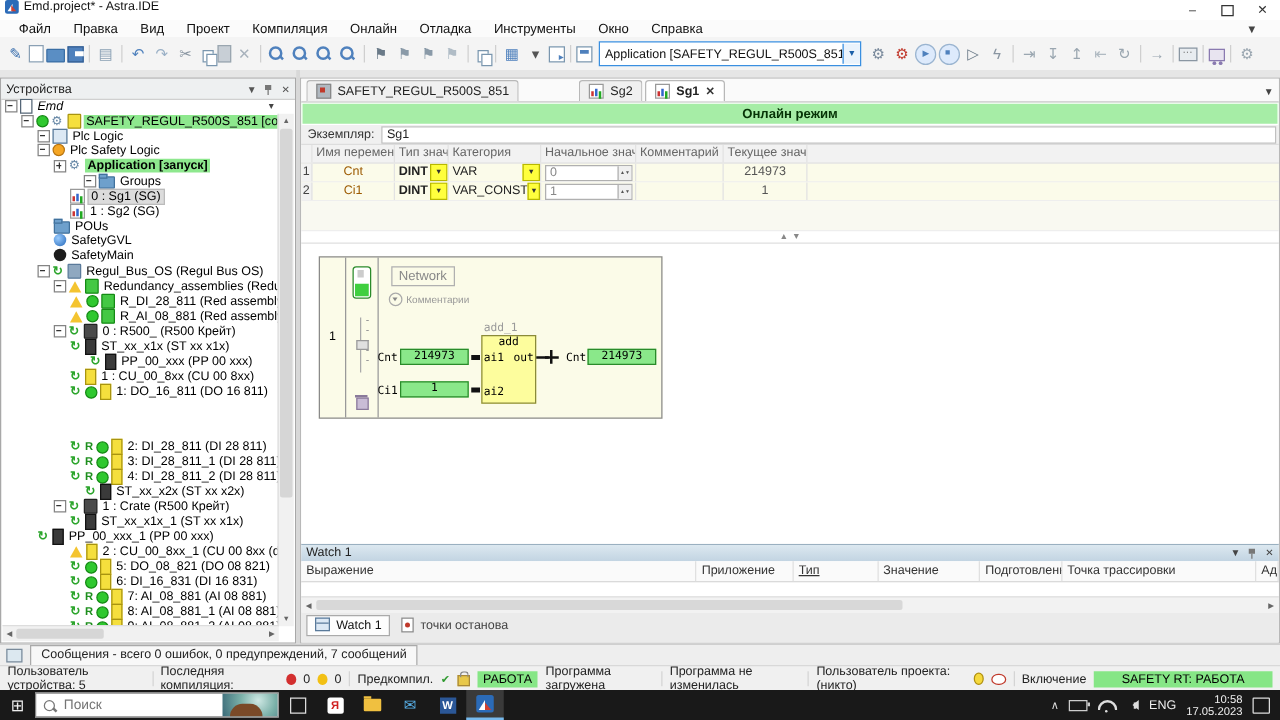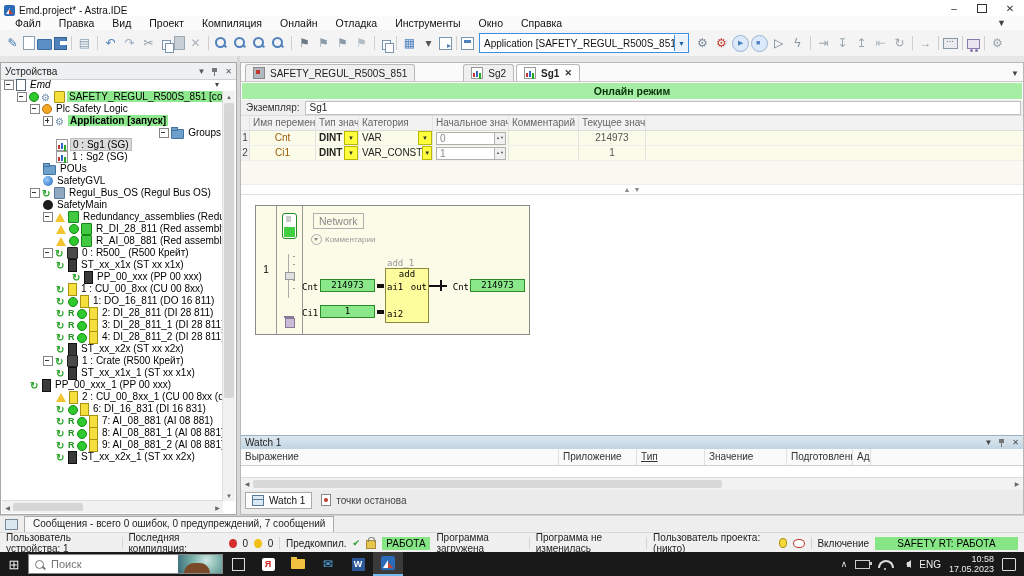--- a/index.html
+++ b/index.html
@@ -1,21 +1,21 @@
 <!DOCTYPE html>
 <html><head>
 <meta charset="utf-8">
 <style>
   html,body{margin:0;padding:0}
   .screen{position:relative;width:1024px;height:576px;overflow:hidden;background:#e6e6e6;
     font-family:"Liberation Sans",sans-serif;font-size:10px;color:#222}
   .band{position:absolute;left:0;right:0}
 
   
-  .titlebar{top:0;height:16px;background:#fff;display:flex;align-items:flex-end;padding-left:4px;border-bottom:1px solid #eee}
+  .titlebar{top:0;height:16px;background:#fff;display:flex;align-items:flex-start;padding-left:4px;border-bottom:1px solid #eee}
   .appic{width:11px;height:11px;background:#2b6bb8;border-radius:2px;position:relative;margin-right:4px}
   .appic::before{content:'';position:absolute;left:2px;bottom:2px;border-left:4px solid transparent;border-right:0;border-bottom:6px solid #fff}
   .appic::after{content:'';position:absolute;right:2px;bottom:2px;border-right:4px solid transparent;border-bottom:5px solid #d04030}
   .wtitle{font-size:10px;color:#111}
   .wbtns{margin-left:auto;display:flex}
   .wbtn{width:28px;height:16px;display:flex;align-items:center;justify-content:center;color:#333;font-size:10px}
   .maxglyph{width:8px;height:7px;border:1px solid #333}
 
   
   .menubar{top:16px;height:14px;background:#fbfbfb;display:flex;align-items:center;padding-left:6px;border-bottom:1px solid #eee}
@@ -361,58 +361,61 @@
       <div class="tree">
 
           <div class="trow italic root" style="padding-left: 2px;">
             <span><span class="ic exp-minus"></span><span class="ic i-proj"></span></span><span class="tlabel">Emd</span>
           </div>
 
           <div class="trow sel-green" style="padding-left: 15px;">
             <span><span class="ic exp-minus"></span><span class="ic i-dot-green"></span><span class="ic i-gear"></span><span class="ic i-dev-yellow"></span></span><span class="tlabel">SAFETY_REGUL_R500S_851 [соединен] (SAFETY REGUL R500S 851)</span>
           </div>
 
+          <div class="trow" style="padding-left: 28px;">
+            <span><span class="ic exp-minus"></span><span class="ic i-plc"></span></span><span class="tlabel">Plc Logic</span>
+          </div>
 
           <div class="trow" style="padding-left: 28px;">
             <span><span class="ic exp-minus"></span><span class="ic i-dot-orange"></span></span><span class="tlabel">Plc Safety Logic</span>
           </div>
 
           <div class="trow sel-green bold" style="padding-left: 41px;">
             <span><span class="ic exp-plus"></span><span class="ic i-gear"></span></span><span class="tlabel">Application [запуск]</span>
           </div>
 
-          <div class="trow" style="padding-left: 65px; text-align: right;">
+          <div class="trow" style="padding-left: 65px;">
             <span><span class="ic exp-minus"></span><span class="ic i-folder"></span></span><span class="tlabel">Groups</span>
           </div>
 
           <div class="trow sel-gray" style="padding-left: 54px;">
             <span><span class="ic i-chart"></span></span><span class="tlabel">0 : Sg1 (SG)</span>
           </div>
 
           <div class="trow" style="padding-left: 54px;">
             <span><span class="ic i-chart"></span></span><span class="tlabel">1 : Sg2 (SG)</span>
           </div>
 
           <div class="trow" style="padding-left: 41px;">
             <span><span class="ic i-folder"></span></span><span class="tlabel">POUs</span>
           </div>
 
           <div class="trow" style="padding-left: 41px;">
             <span><span class="ic i-globe-blue"></span></span><span class="tlabel">SafetyGVL</span>
           </div>
 
+          <div class="trow" style="padding-left: 41px;">
+            <span><span class="ic i-globe-dark"></span></span><span class="tlabel">SafetyMain</span>
+          </div>
+
           <div class="trow" style="padding-left: 28px;">
             <span><span class="ic exp-minus"></span><span class="ic i-refresh"></span><span class="ic i-dev-grayblue"></span></span><span class="tlabel">Regul_Bus_OS (Regul Bus OS)</span>
           </div>
 
           <div class="trow" style="padding-left: 41px;">
-            <span><span class="ic i-globe-dark"></span></span><span class="tlabel">SafetyMain</span>
-          </div>
-
-          <div class="trow" style="padding-left: 41px;">
             <span><span class="ic exp-minus"></span><span class="ic i-warn"></span><span class="ic i-dev-green"></span></span><span class="tlabel">Redundancy_assemblies (Redundancy assembly)</span>
           </div>
 
           <div class="trow" style="padding-left: 54px;">
             <span><span class="ic i-warn"></span><span class="ic i-dot-green"></span><span class="ic i-dev-green"></span></span><span class="tlabel">R_DI_28_811 (Red assembly)</span>
           </div>
 
           <div class="trow" style="padding-left: 54px;">
             <span><span class="ic i-warn"></span><span class="ic i-dot-green"></span><span class="ic i-dev-green"></span></span><span class="tlabel">R_AI_08_881 (Red assembly)</span>
           </div>
@@ -430,52 +433,55 @@
           </div>
 
           <div class="trow" style="padding-left: 54px;">
             <span><span class="ic i-refresh"></span><span class="ic i-mod-yellow"></span></span><span class="tlabel">1 : CU_00_8xx (CU 00 8xx)</span>
           </div>
 
           <div class="trow" style="padding-left: 54px;">
             <span><span class="ic i-refresh"></span><span class="ic i-dot-green"></span><span class="ic i-mod-yellow"></span></span><span class="tlabel">1: DO_16_811 (DO 16 811)</span>
           </div>
 
-          <div class="trow" style="padding-left: 54px;">
+          <div class="trow" style="padding-left: 54px; margin-top: 32px;">
             <span><span class="ic i-refresh"></span><span class="ic i-R"></span><span class="ic i-dot-green"></span><span class="ic i-mod-yellow"></span></span><span class="tlabel">2: DI_28_811 (DI 28 811)</span>
           </div>
 
           <div class="trow" style="padding-left: 54px;">
             <span><span class="ic i-refresh"></span><span class="ic i-R"></span><span class="ic i-dot-green"></span><span class="ic i-mod-yellow"></span></span><span class="tlabel">3: DI_28_811_1 (DI 28 811)</span>
           </div>
 
           <div class="trow" style="padding-left: 54px;">
             <span><span class="ic i-refresh"></span><span class="ic i-R"></span><span class="ic i-dot-green"></span><span class="ic i-mod-yellow"></span></span><span class="tlabel">4: DI_28_811_2 (DI 28 811)</span>
           </div>
 
-          <div class="trow" style="padding-left: 54px;">
+          <div class="trow" style="padding-left: 54px; margin-left: 12px;">
             <span><span class="ic i-refresh"></span><span class="ic i-mod-dark"></span></span><span class="tlabel">ST_xx_x2x (ST xx x2x)</span>
           </div>
 
           <div class="trow" style="padding-left: 41px;">
             <span><span class="ic exp-minus"></span><span class="ic i-refresh"></span><span class="ic i-dev-dark"></span></span><span class="tlabel">1 : Crate (R500 Крейт)</span>
           </div>
 
           <div class="trow" style="padding-left: 54px;">
             <span><span class="ic i-refresh"></span><span class="ic i-mod-dark"></span></span><span class="tlabel">ST_xx_x1x_1 (ST xx x1x)</span>
           </div>
 
           <div class="trow" style="padding-left: 28px;">
             <span><span class="ic i-refresh"></span><span class="ic i-mod-dark"></span></span><span class="tlabel">PP_00_xxx_1 (PP 00 xxx)</span>
           </div>
 
           <div class="trow" style="padding-left: 54px;">
             <span><span class="ic i-warn"></span><span class="ic i-mod-yellow"></span></span><span class="tlabel">2 : CU_00_8xx_1 (CU 00 8xx (double))</span>
           </div>
 
+          <div class="trow" style="padding-left: 54px;">
+            <span><span class="ic i-refresh"></span><span class="ic i-dot-green"></span><span class="ic i-mod-yellow"></span></span><span class="tlabel">5: DO_08_821 (DO 08 821)</span>
+          </div>
 
           <div class="trow" style="padding-left: 54px;">
             <span><span class="ic i-refresh"></span><span class="ic i-dot-green"></span><span class="ic i-mod-yellow"></span></span><span class="tlabel">6: DI_16_831 (DI 16 831)</span>
           </div>
 
           <div class="trow" style="padding-left: 54px;">
             <span><span class="ic i-refresh"></span><span class="ic i-R"></span><span class="ic i-dot-green"></span><span class="ic i-mod-yellow"></span></span><span class="tlabel">7: AI_08_881 (AI 08 881)</span>
           </div>
 
           <div class="trow" style="padding-left: 54px;">
@@ -647,20 +653,21 @@
           <span>✕</span>
         </span>
       </div>
       <div class="watch-cols">
 
       <span class="wcol" style="width: 318px;">Выражение</span>
           <span class="wcol" style="width: 78px;">Приложение</span>
           <span class="wcol" style="width: 68px; text-decoration: underline;">Тип</span>
           <span class="wcol" style="width: 82px;">Значение</span>
           <span class="wcol" style="width: 66px;">Подготовленн...</span>
+          <span class="wcol" style="width: 156px;">Точка трассировки</span>
           <span class="wcol" style="width: 18px;">Ад</span>
         </div>
       <div class="watch-body"></div>
       <div class="watch-hs">
         <span class="arr">◀</span>
         <span class="thumb"></span>
         <span class="arr" style="margin-left:auto">▶</span>
       </div>
       <div class="watch-tabs">
 
@@ -676,21 +683,21 @@
         </div>
     </div>
   </div>
 
   <div class="band messages">
     <span class="msg-ic"></span>
     <span class="msg-tab">Сообщения - всего 0 ошибок, 0 предупреждений, 7 сообщений</span>
   </div>
 
   <div class="band statusbar">
-    <span>Пользователь устройства: 1</span>
+    <span>Пользователь устройства: 5</span>
     <span class="sbsep"></span>
     <span>Последняя компиляция:</span>
     <span class="err-ic"></span>
     <span>0</span>
     <span class="warn-ic"></span>
     <span>0</span>
     <span class="sbsep"></span>
     <span>Предкомпил.</span>
     <span class="chk-ic">✔</span>
     <span class="lock-ic"></span>

